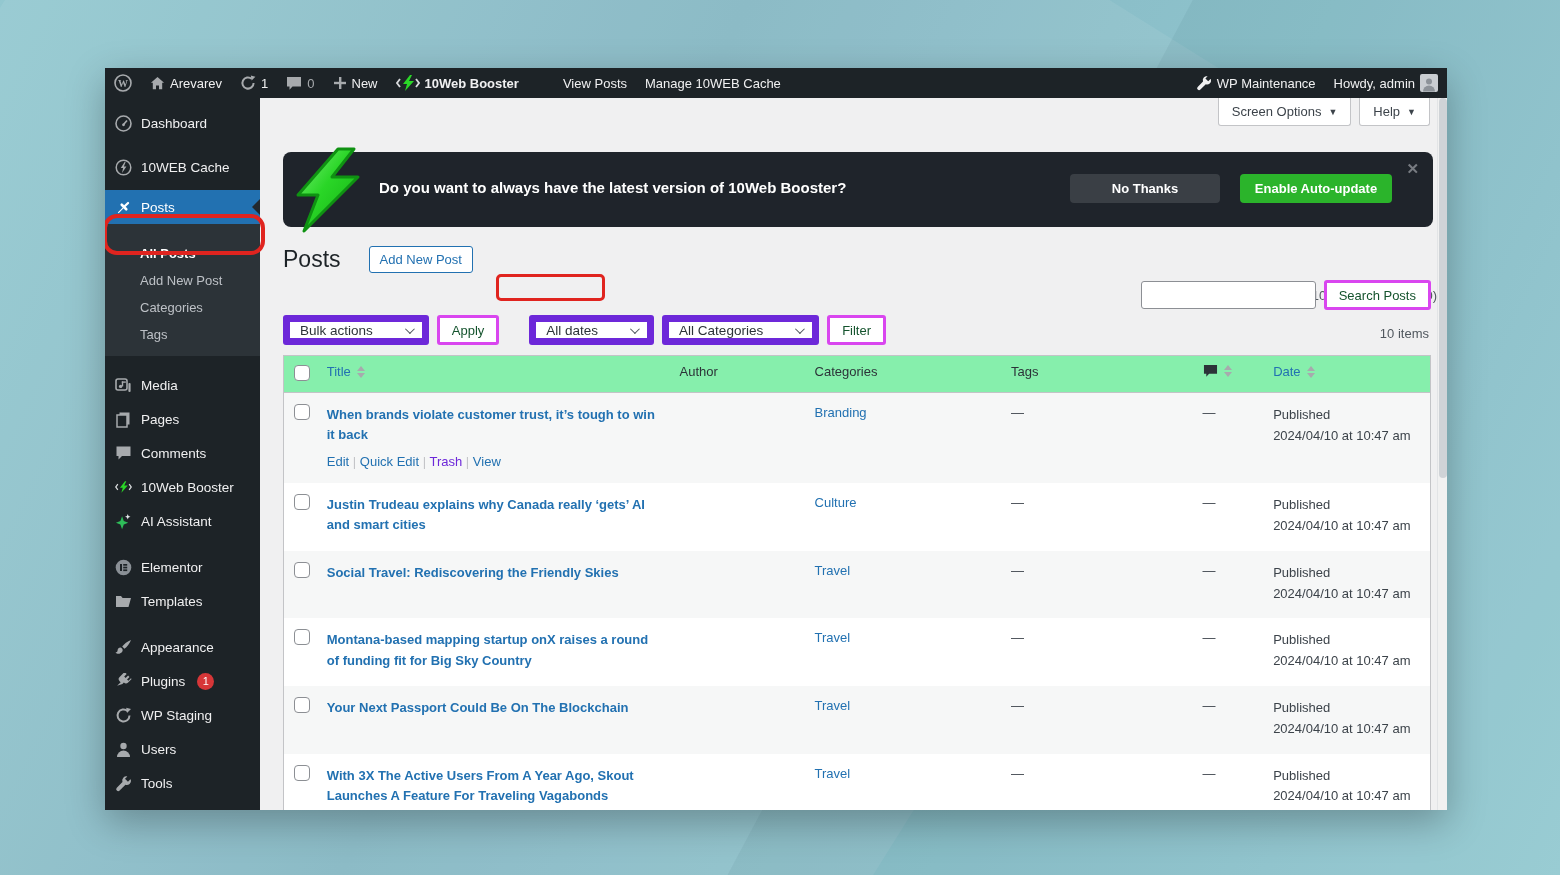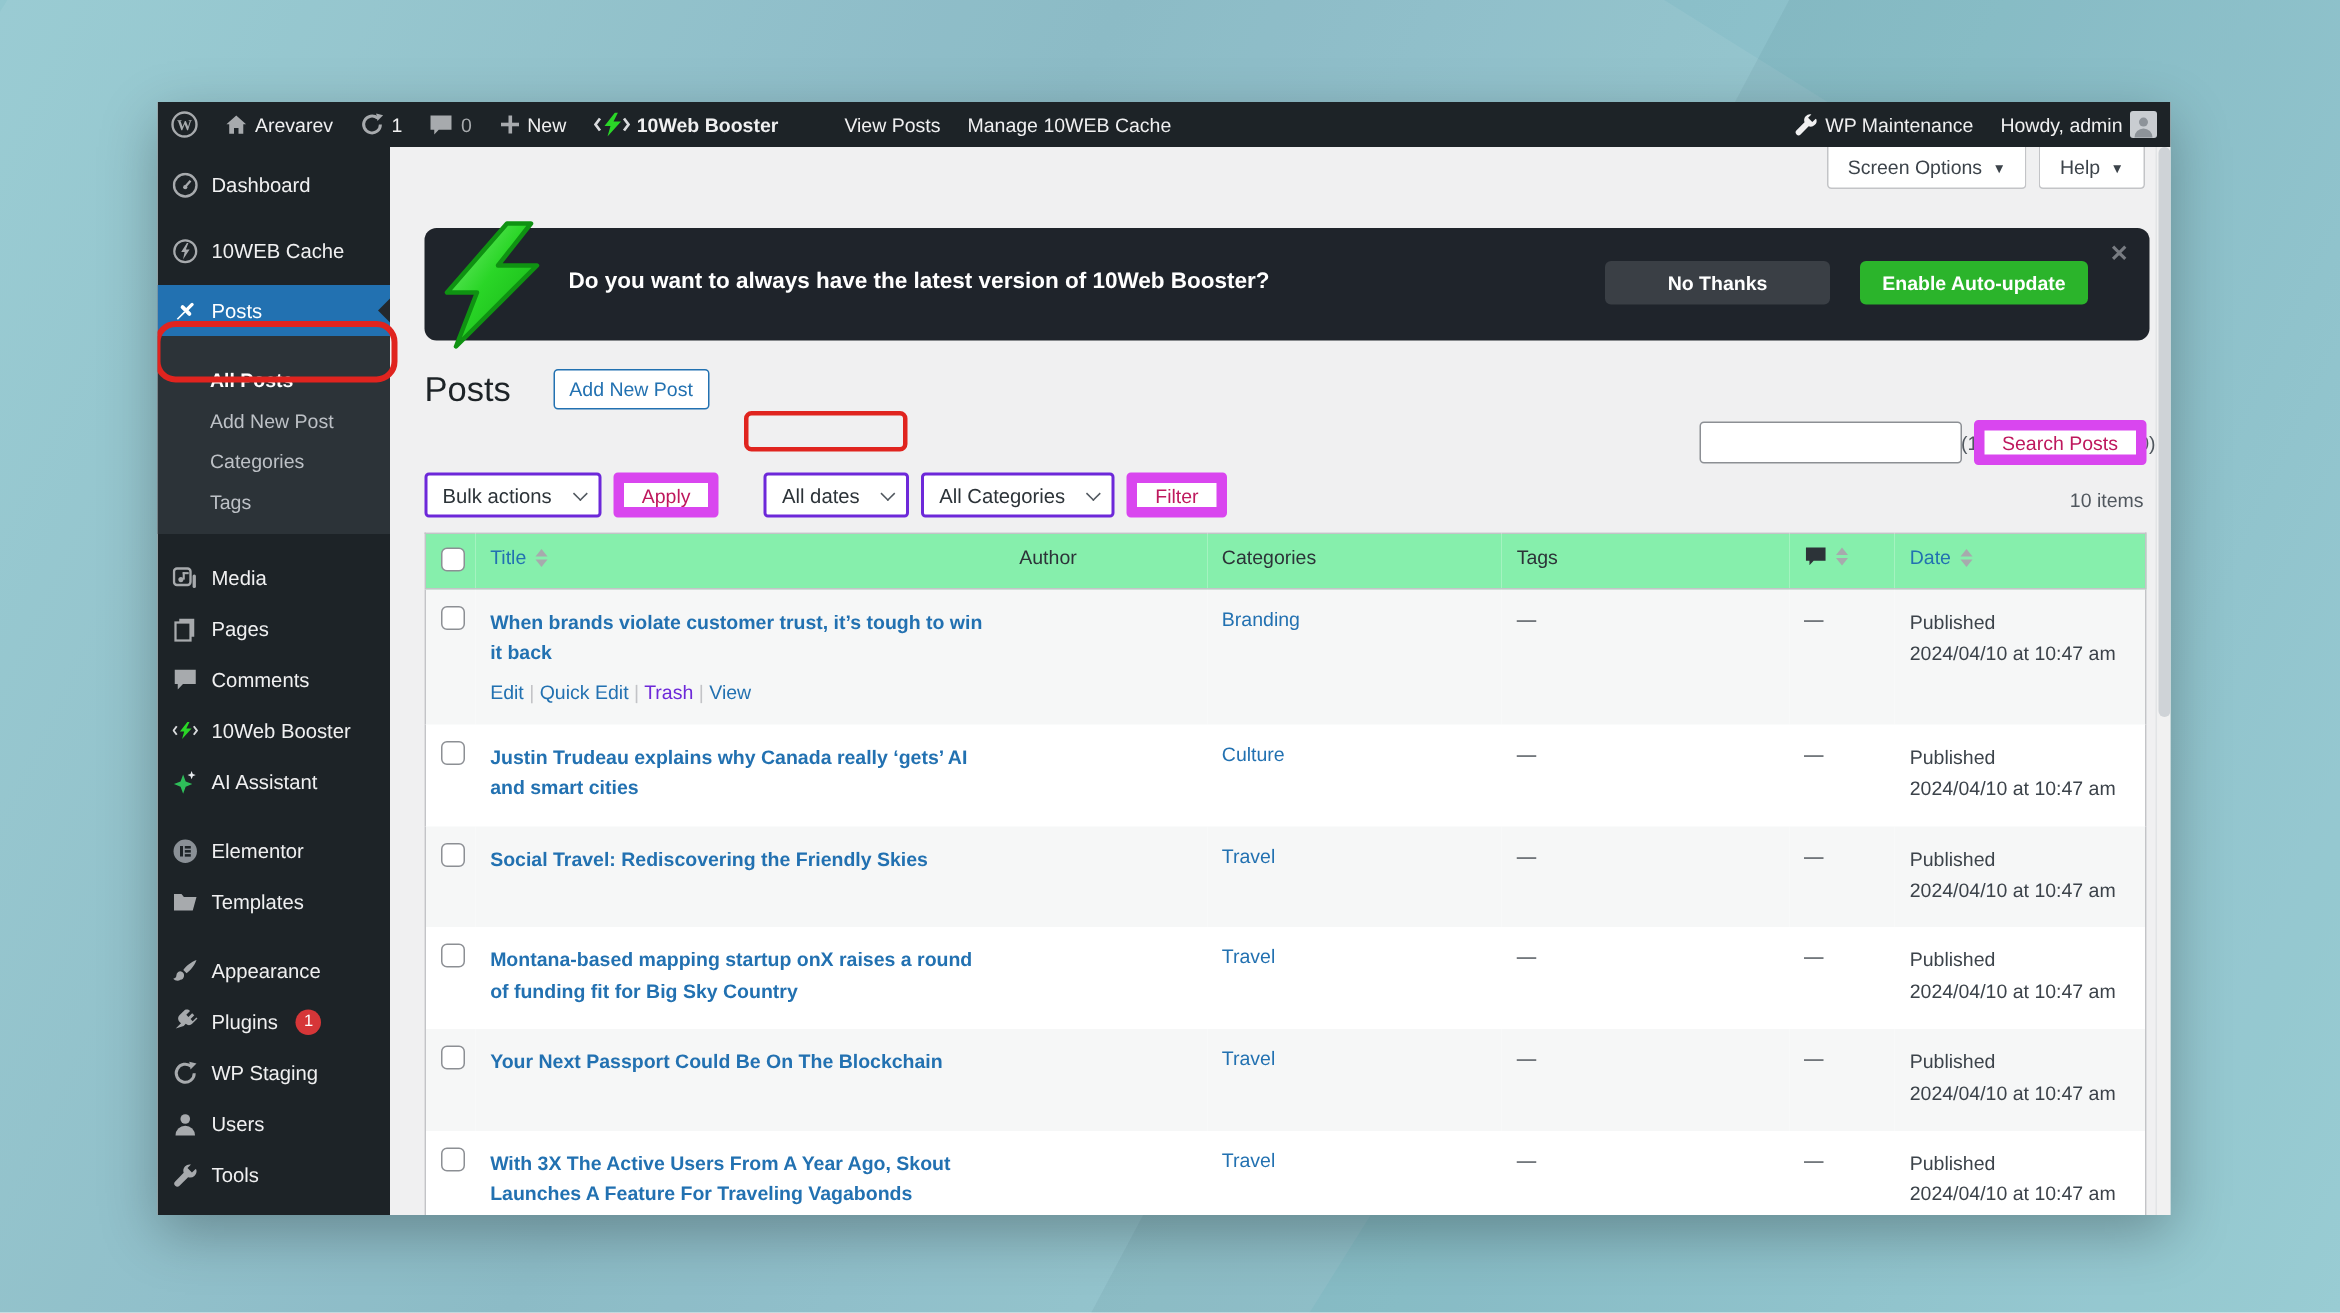--- a/index.html
+++ b/index.html
@@ -79,23 +79,23 @@
   .btn-addnew { background:#fff; border:1px solid #2271b1; color:#2271b1; border-radius:3px; padding:5px 10px; font-size:13px; cursor:pointer; font-family:inherit; }
 
   .views { margin:15px 0 0 23px; font-size:13px; color:#646970;text-align:right; }
   .views .v-all { color:#000; font-weight:bold; }
   .views .v-count { color:#50575e; }
   .views .v-sep { color:#c3c4c7; margin:0 6px; }
   .views a { color:#2271b1; text-decoration:none; cursor:pointer; }
 
   
   .toolbar { display:flex; align-items:center; gap:8px; margin:12px 0 0 23px; }
-  .select { display:flex; align-items:center; justify-content:space-between; background:#fff; border:2px solid #6d28d9; border-radius:3px; height:30px; padding:0 10px; font-size:13.5px; color:#2c3338; cursor:pointer; gap:14px; }
+  .select { display:flex; align-items:center; justify-content:space-between; background:#fff; border:7px solid #6d28d9; border-radius:3px; height:30px; padding:0 10px; font-size:13.5px; color:#2c3338; cursor:pointer; gap:32px; }
   .sel-caret { width:7px; height:7px; border-right:1.6px solid #50575e; border-bottom:1.6px solid #50575e; transform:rotate(45deg) translateY(-2px); }
-  .btn-secondary { background:#fff; border:7px solid #d946ef; color:#be185d; border-radius:3px; height:30px; padding:0 12px; font-size:13px; cursor:pointer; font-family:inherit; }
+  .btn-secondary { background:#fff; border:3px solid #d946ef; color:#14532d; border-radius:3px; height:30px; padding:0 12px; font-size:13px; cursor:pointer; font-family:inherit; }
   .toolbar .gap { width:14px; }
 
   .search-box { position:absolute; top:182px; right:6px; display:flex; gap:8px; align-items:center; }
   .search-input { width:175px; height:28px; border:1px solid #8c8f94; border-radius:3px; background:#fff; padding:0 8px; font-size:13px; font-family:inherit; color:#2c3338; }
   .items-count { position:absolute; top:228px; right:8px; font-size:13px; color:#50575e; }
 
   
   .posts-table { margin:10px 0 0 23px; width:1148px; border-collapse:collapse; background:#fff; border:1px solid #c3c4c7; table-layout:fixed; font-size:13px; }
   .posts-table th, .posts-table td { text-align:left; vertical-align:top; }
   .posts-table thead th { padding:8px 10px; color:#2c3338; font-weight:400; border-bottom:1px solid #c3c4c7; }

